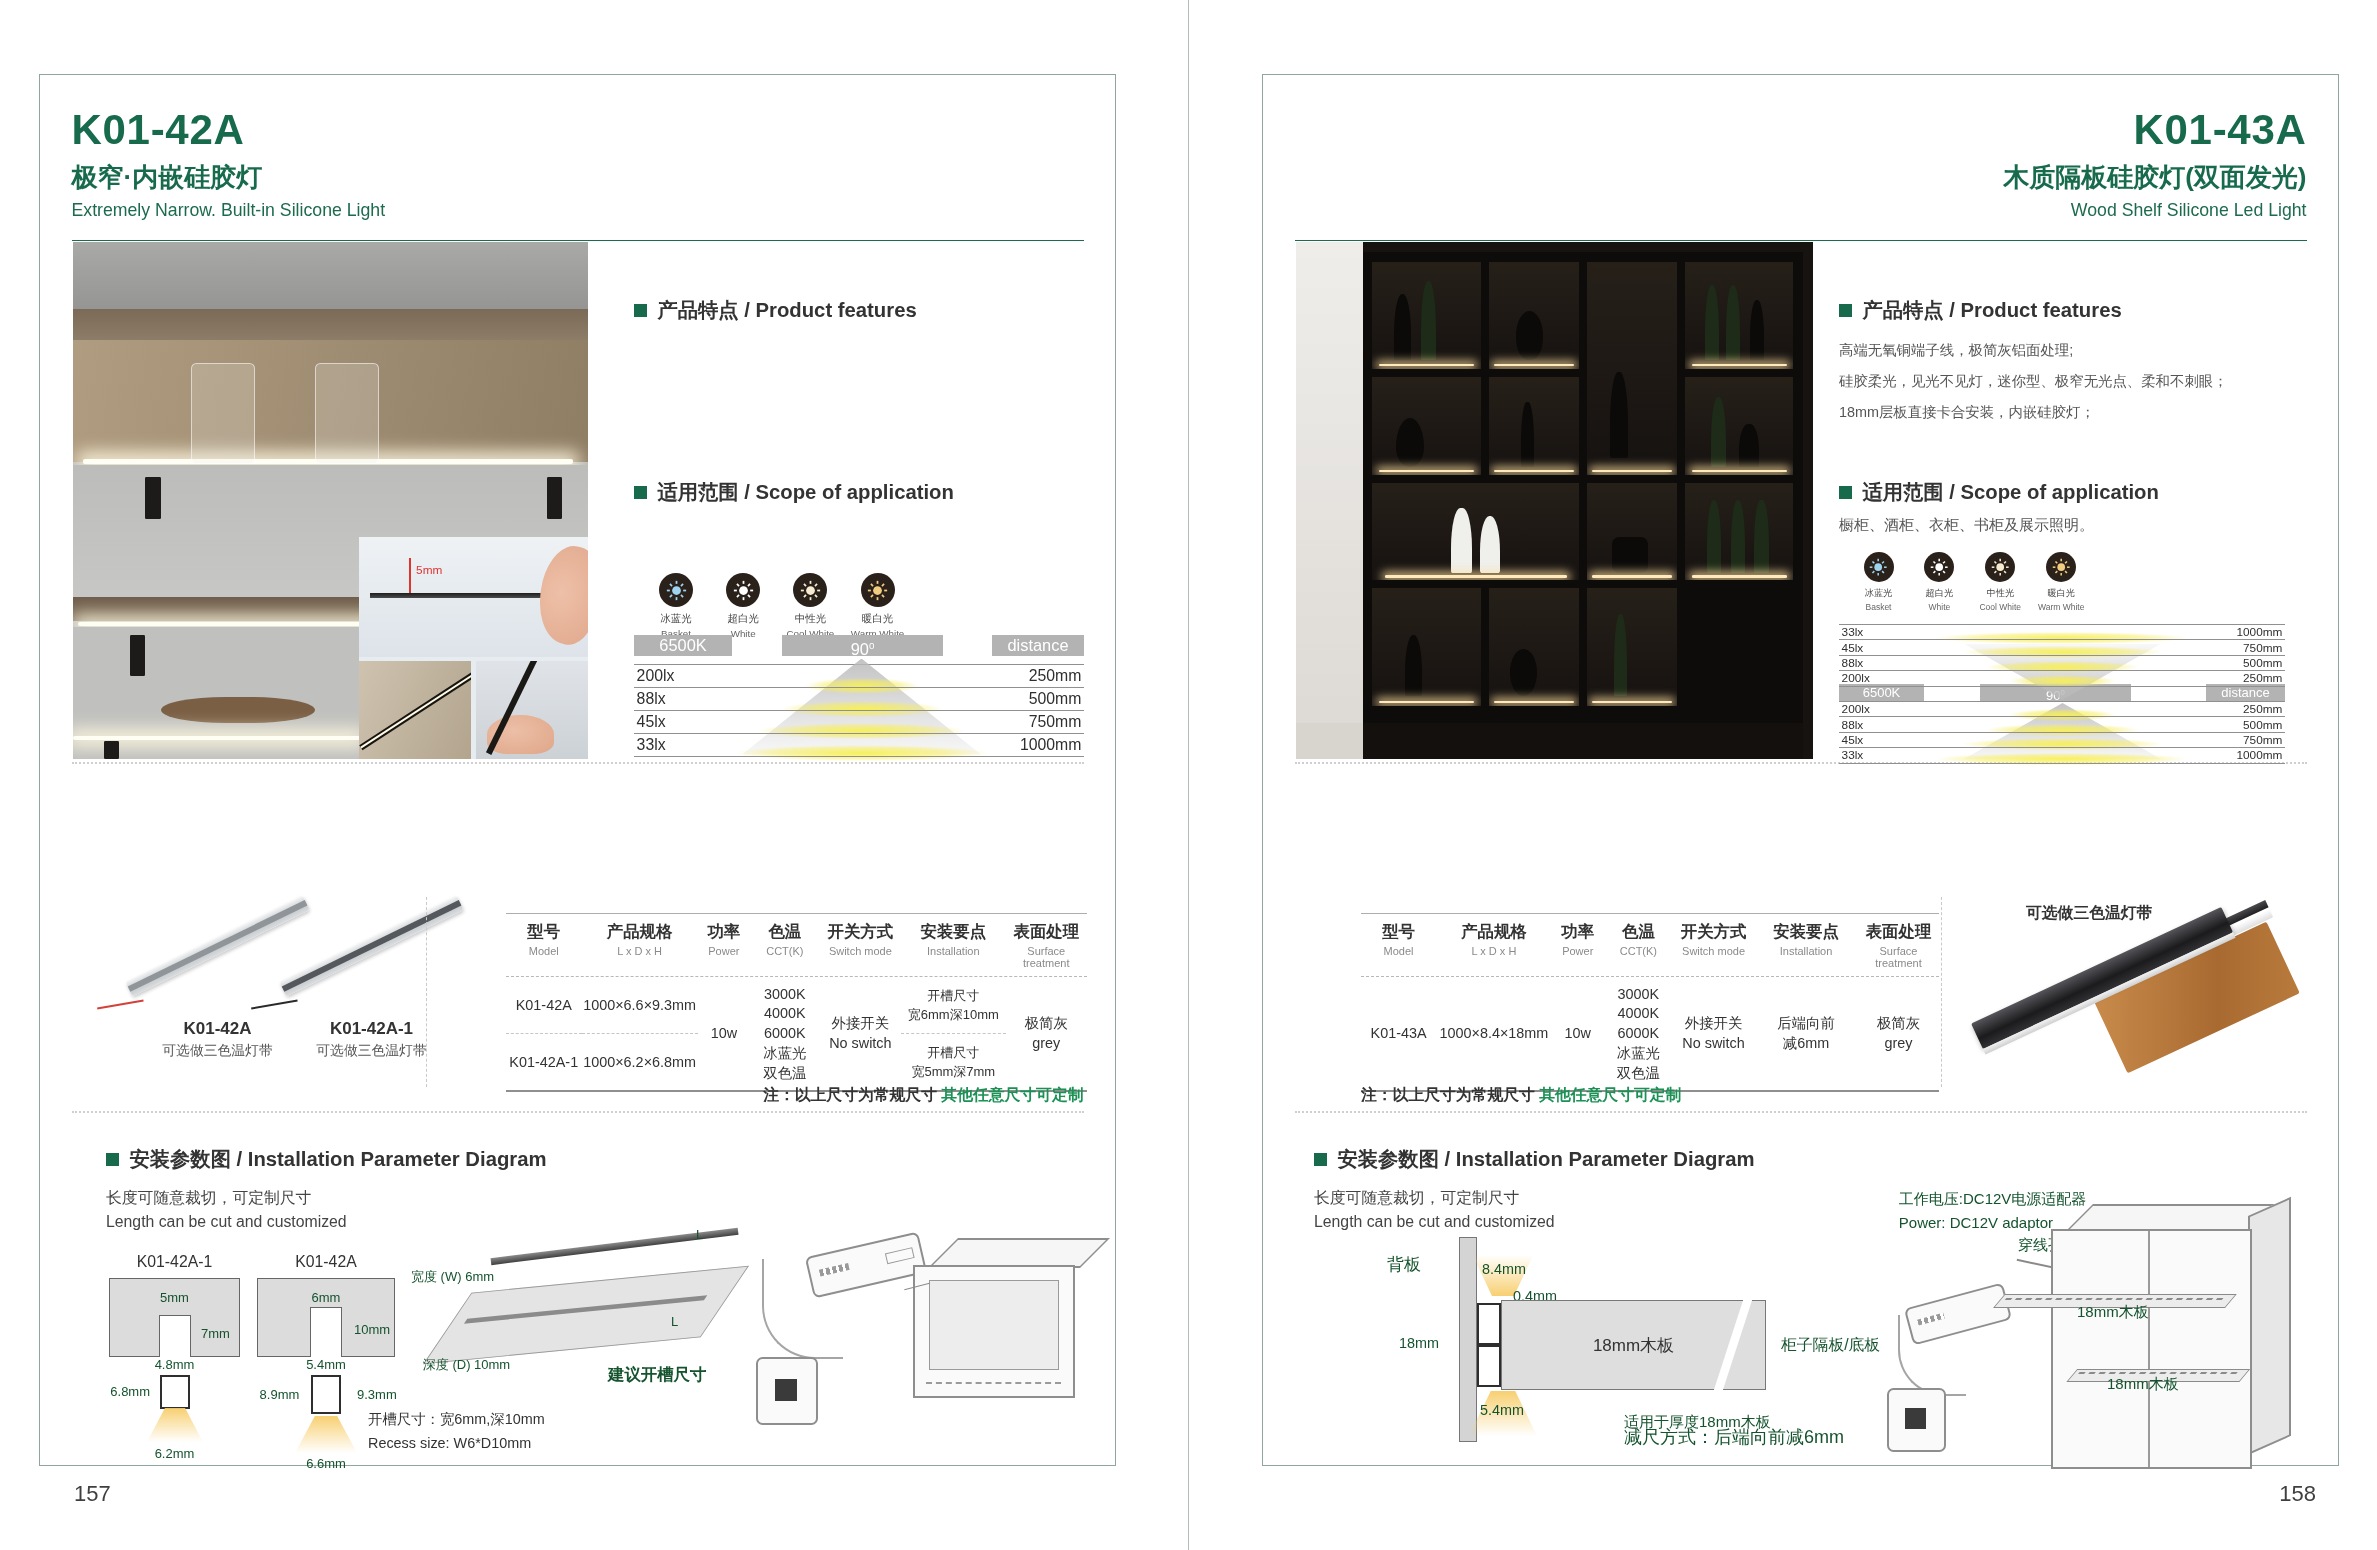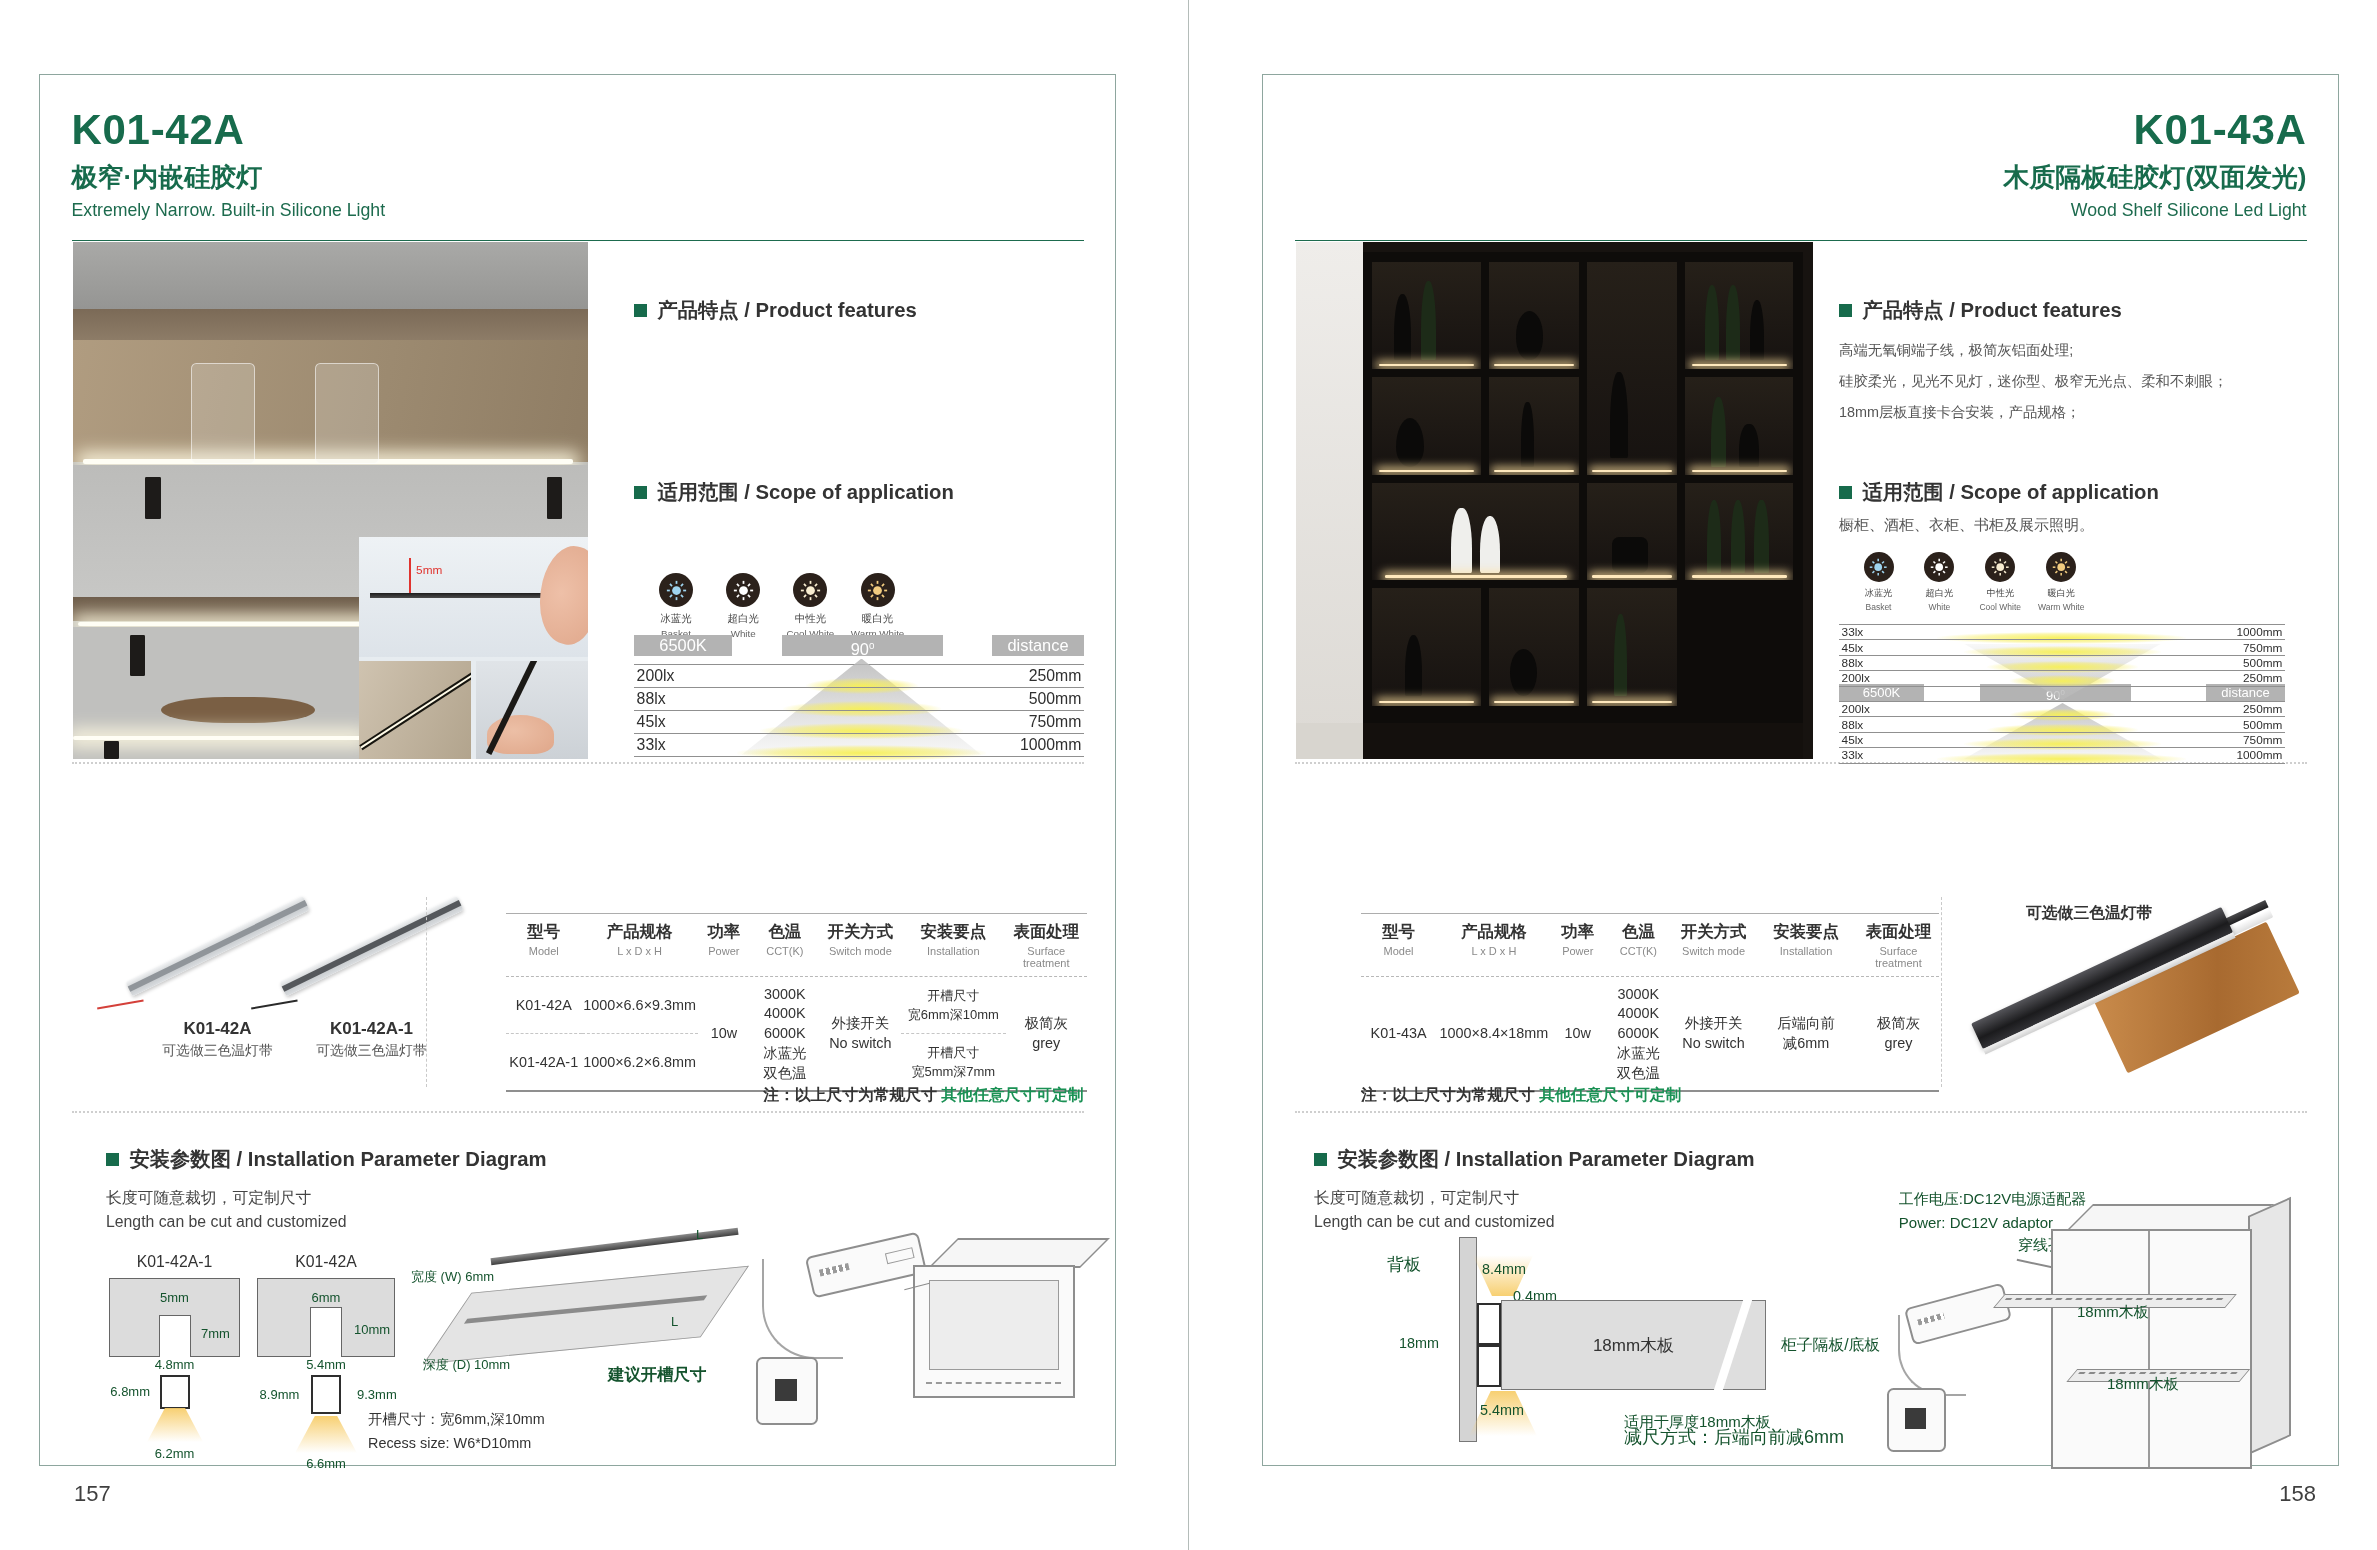--- a/index.html
+++ b/index.html
@@ -492,21 +492,21 @@
     <div class="ph-layer" style="left:13%;bottom:0;width:85%;height:7%;background:#14100d"></div>
   </div>
 
   <div class="sec-h" style="left:576px;top:221px">
     <span class="bullet"></span>
     <span>产品特点 / Product features</span>
   </div>
   <div class="flines" style="left:576px;top:260px;font-size:14.4px">
     <div>高端无氧铜端子线，极简灰铝面处理;</div>
     <div>硅胶柔光，见光不见灯，迷你型、极窄无光点、柔和不刺眼；</div>
-    <div>18mm层板直接卡合安装，产品规格；</div>
+    <div>18mm层板直接卡合安装，内嵌硅胶灯；</div>
   </div>
 
   <div class="sec-h" style="left:576px;top:403px">
     <span class="bullet"></span>
     <span>适用范围 / Scope of application</span>
   </div>
   <div class="flines" style="left:576px;top:436px;line-height:27.6px">
     <div>橱柜、酒柜、衣柜、书柜及展示照明。</div>
   </div>
 

